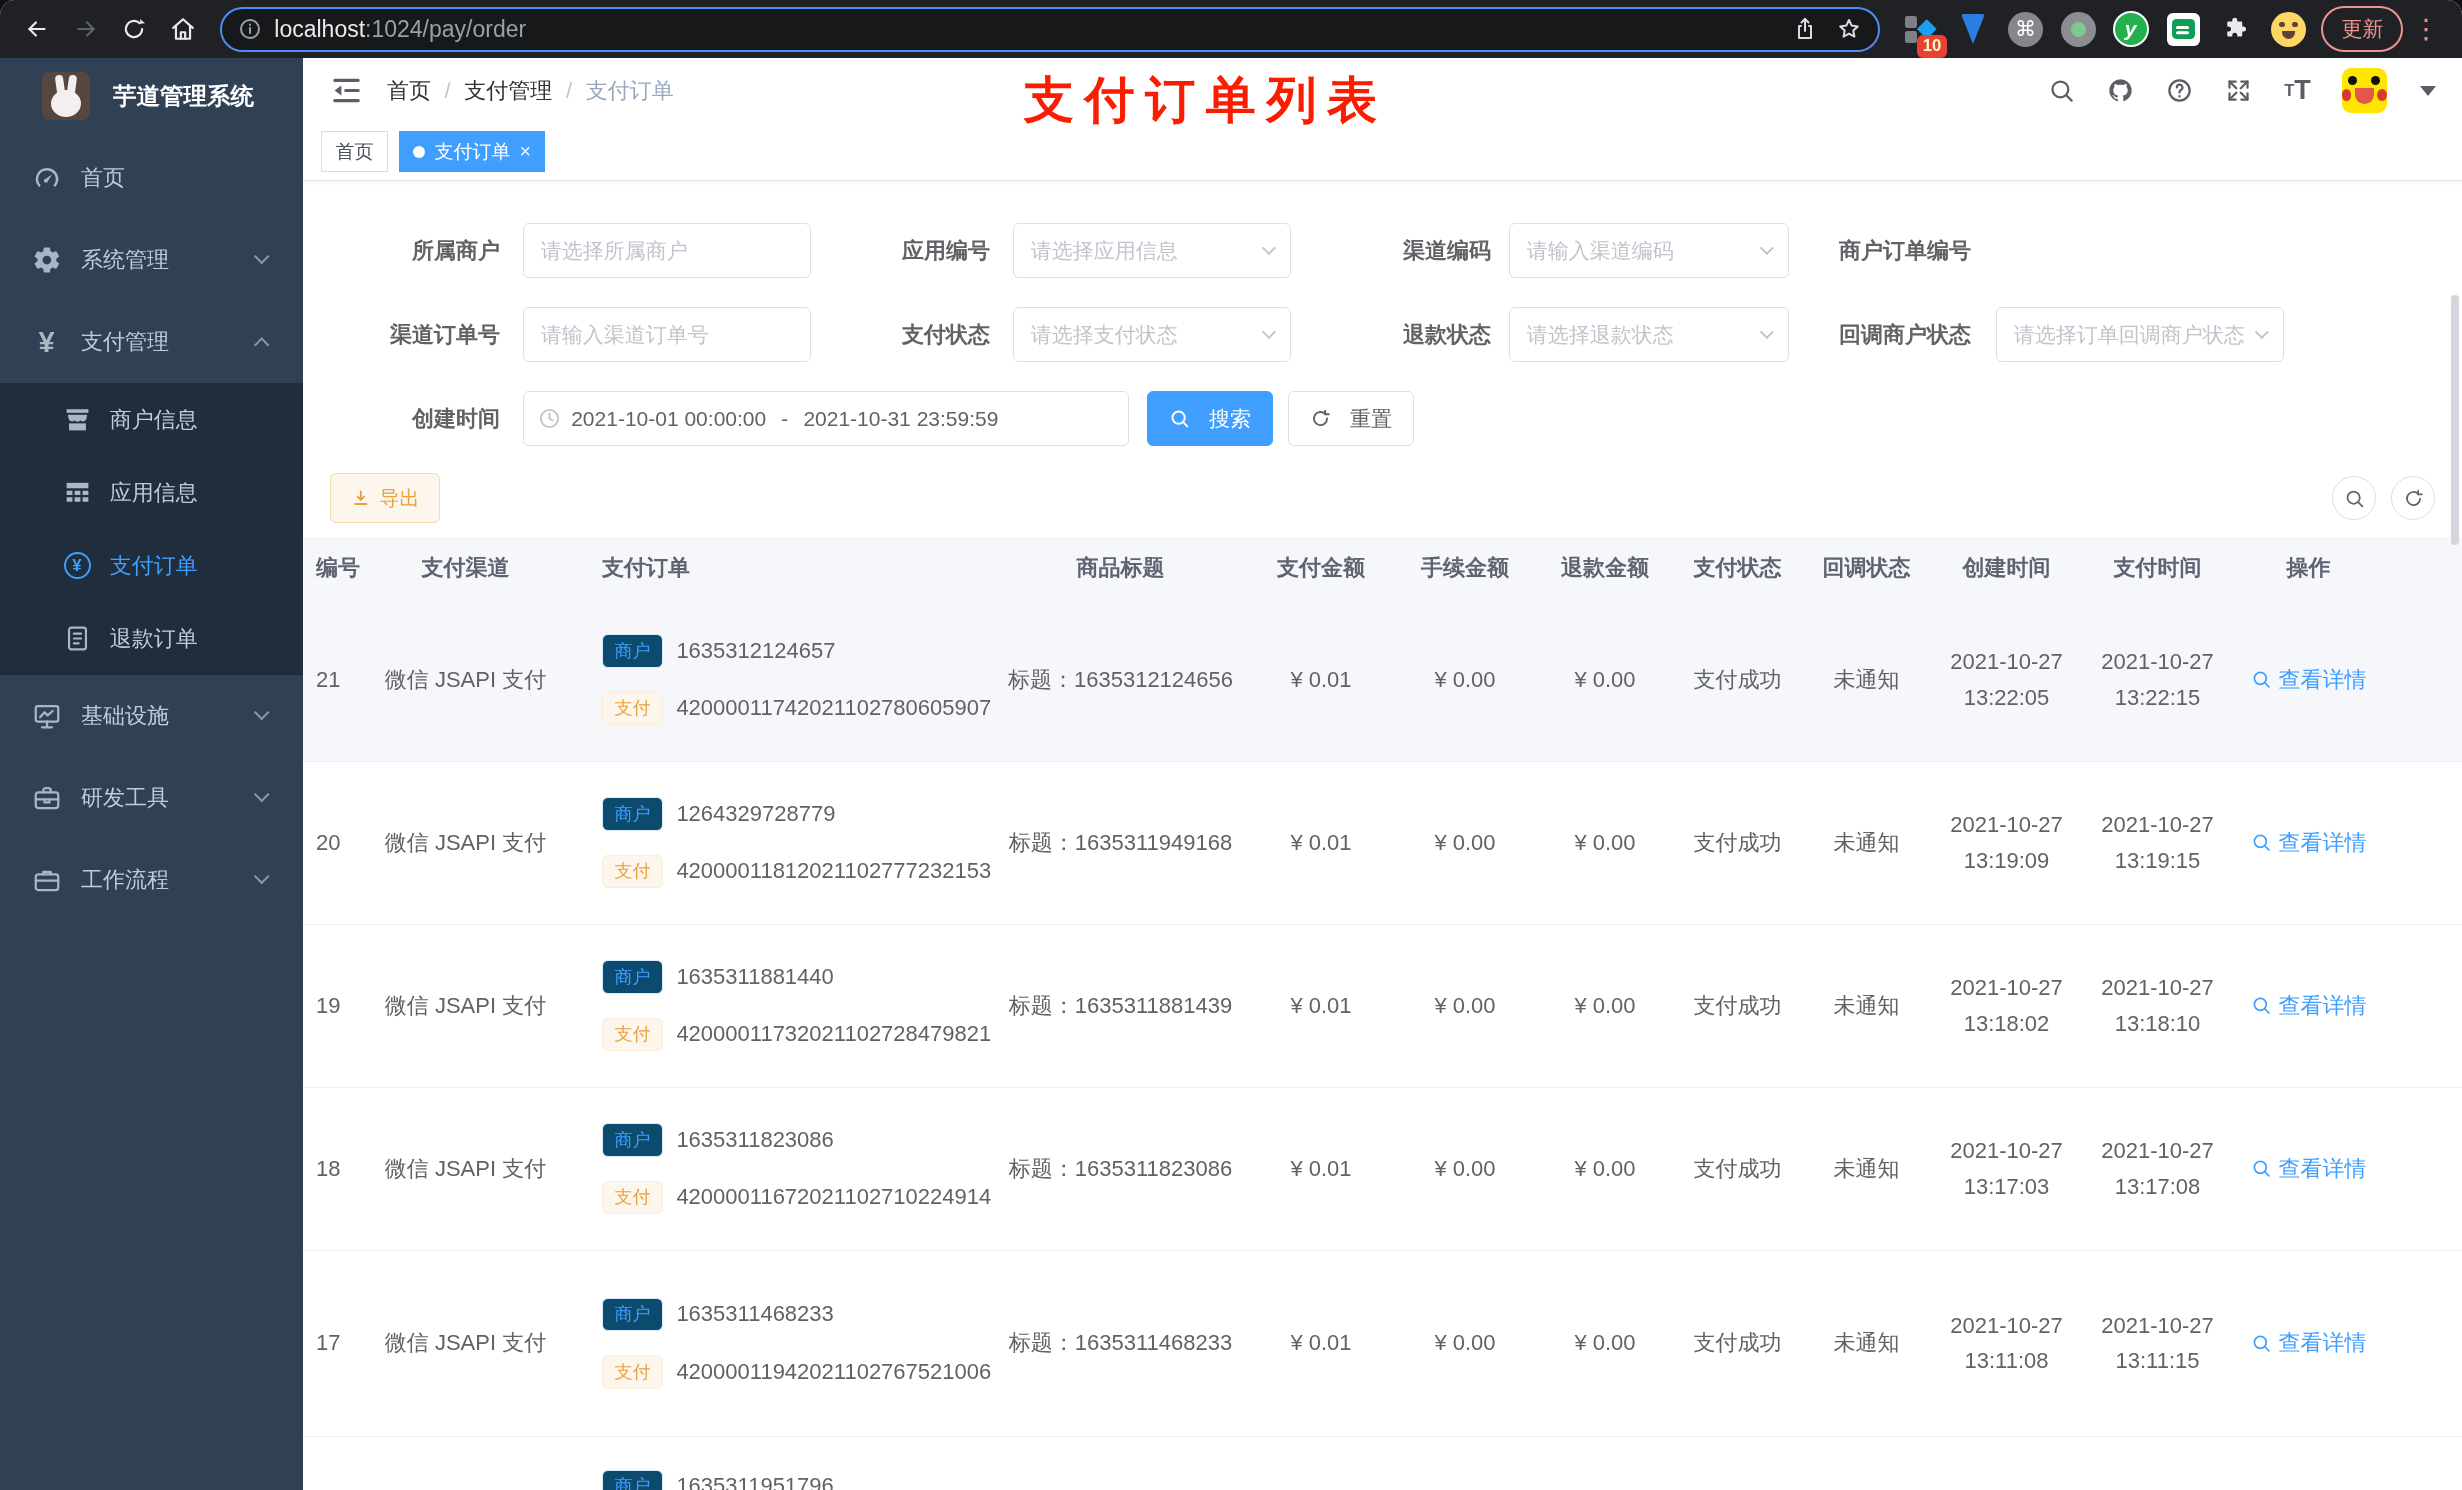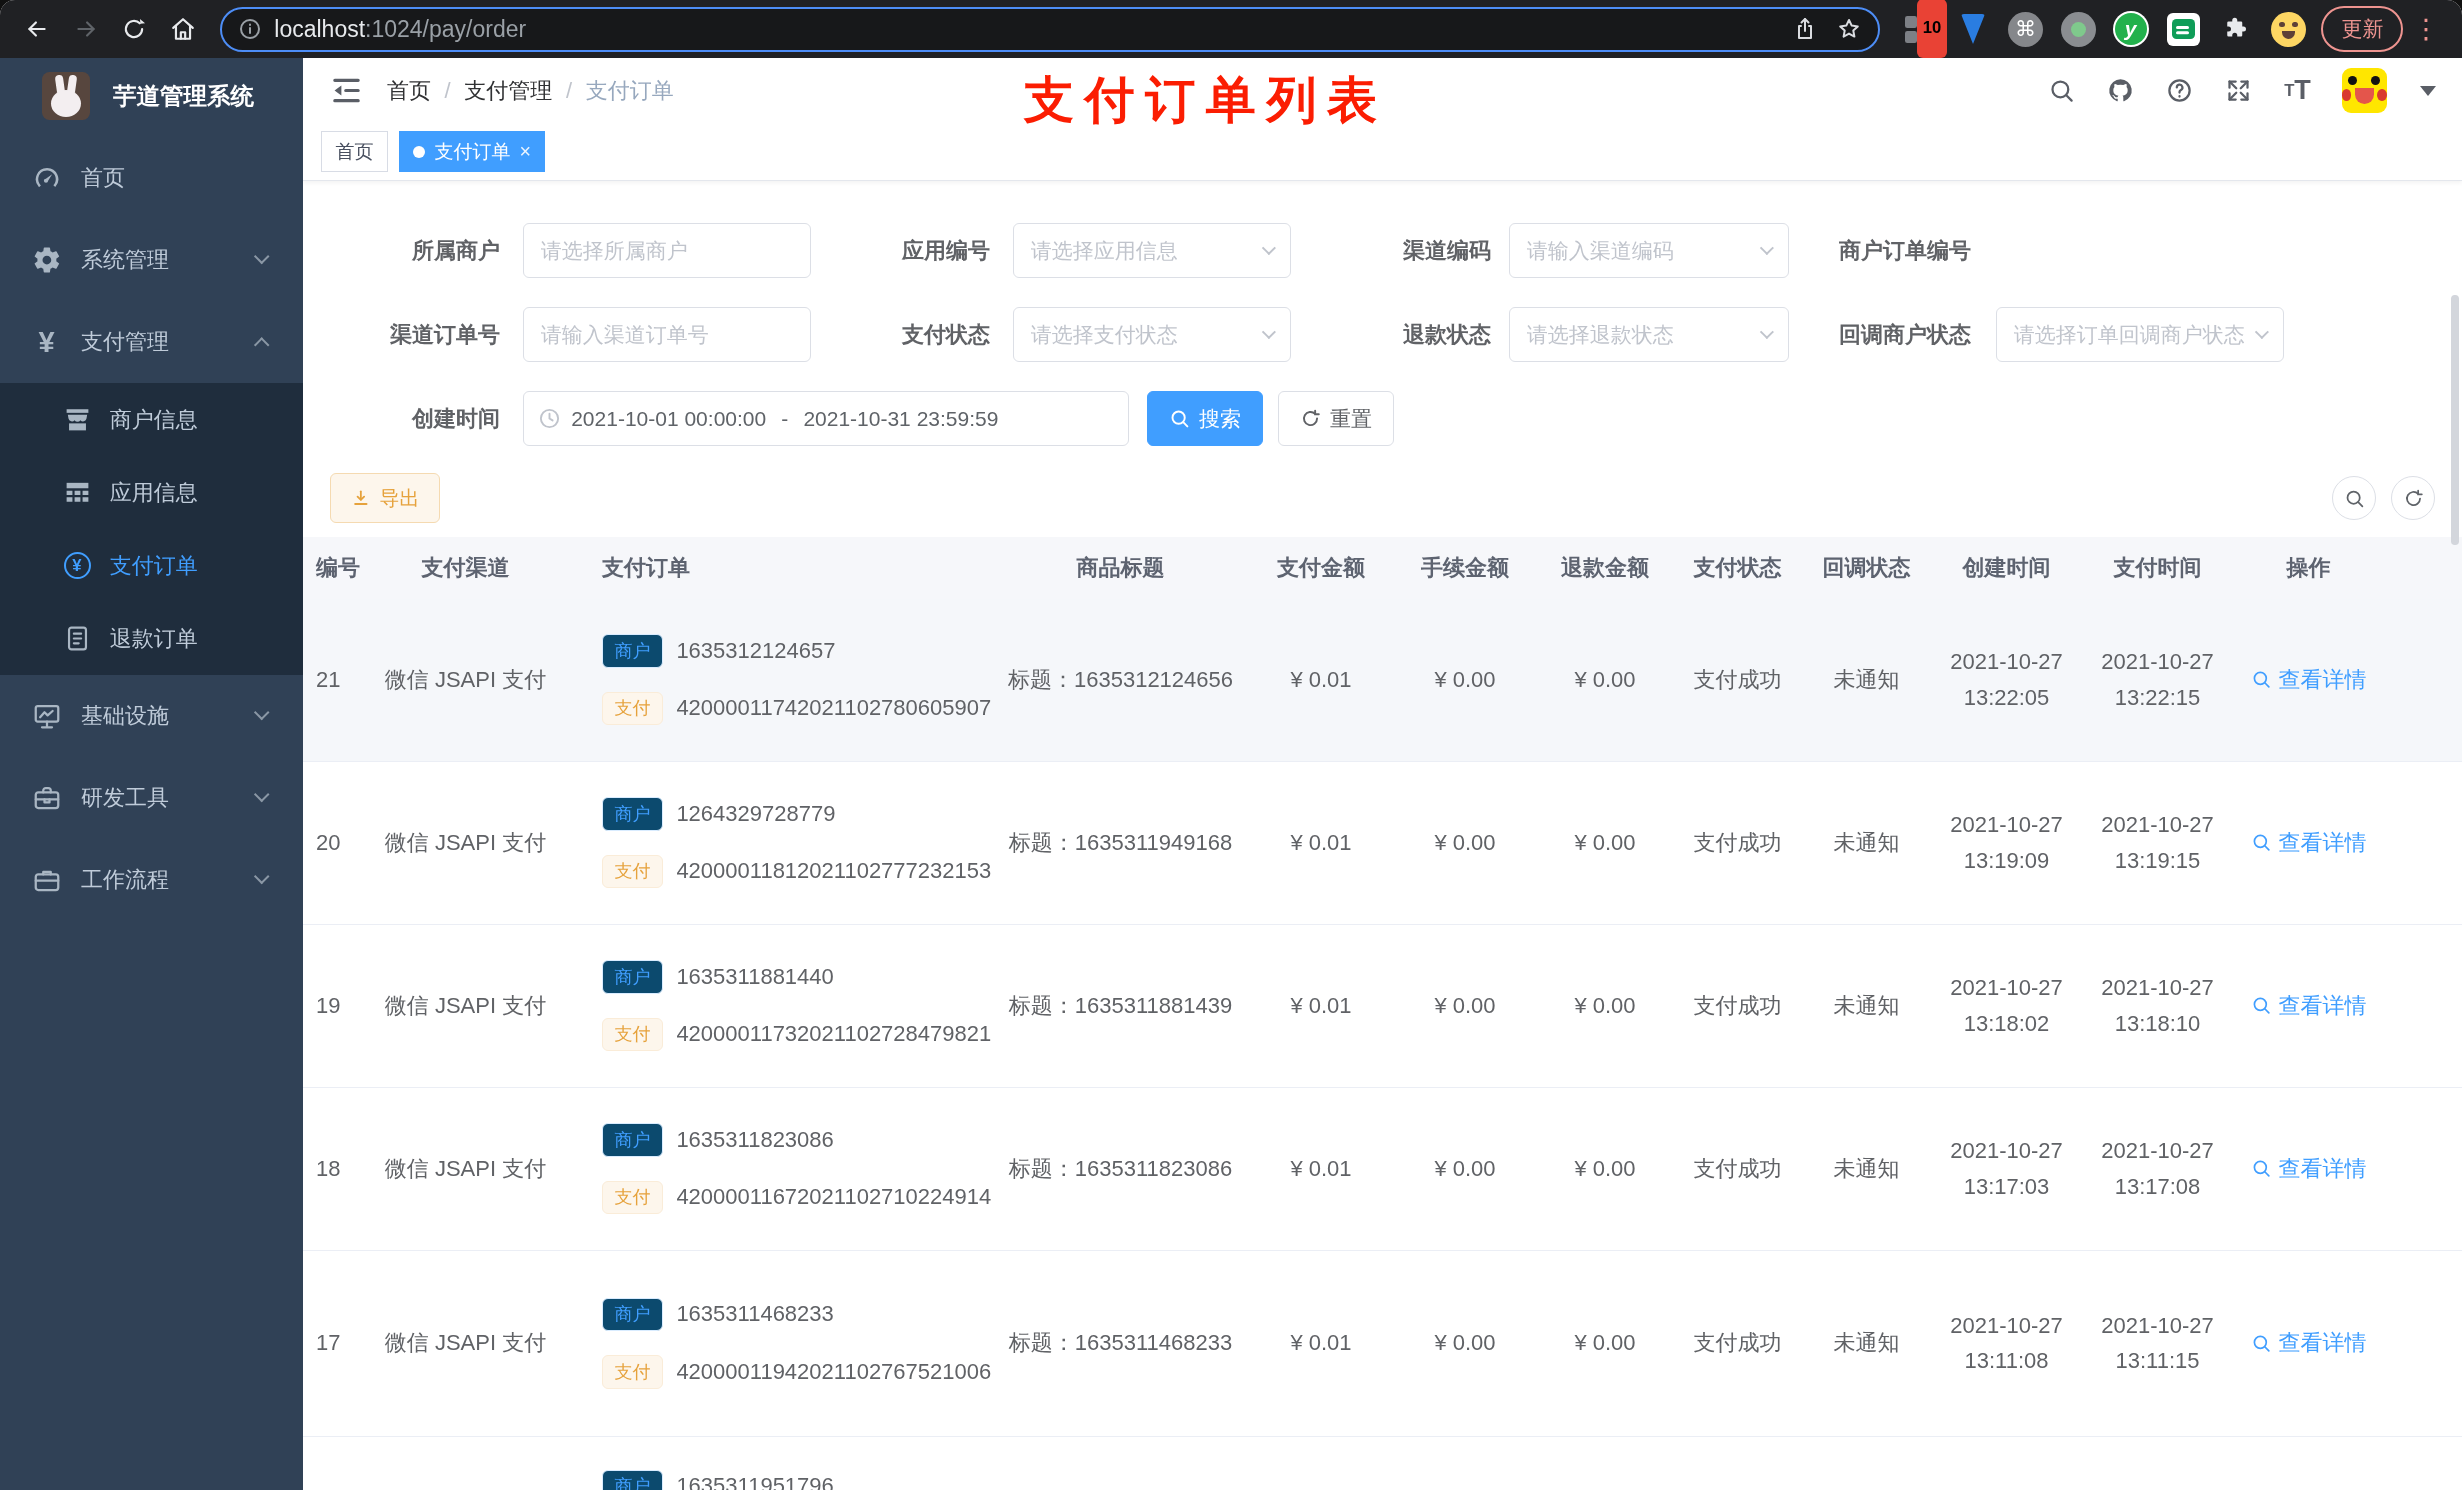--- a/index.html
+++ b/index.html
@@ -17,21 +17,21 @@
   .url-host { color:#e8eaed; white-space:nowrap; }
   .url-rest { color:#9aa0a6; white-space:nowrap; }
   .urlbar .right { margin-left:auto; display:flex; gap:19.7px; color:#dadce0; }
   .urlbar .right svg { width:24px; height:24px; }
   .exts { display:flex; align-items:center; gap:13.6px; margin:0 6px; }
   .ext { width:39px; height:39px; position:relative; display:flex; align-items:center; justify-content:center; flex:none; }
   .ext-squares { position:relative; width:30px; height:30px; }
   .ext-squares i { position:absolute; width:12px; height:12px; background:#7d8086; border-radius:2.3px; left:0; }
   .ext-squares i.s1{ top:1.5px; } .ext-squares i.s2{ bottom:1.5px; }
   .ext-squares b { position:absolute; right:1.5px; top:7.6px; width:13.6px; height:13.6px; background:#19a0f0; transform:rotate(45deg); }
-  .badge { position:absolute; right:-7.6px; bottom:-9px; background:#e94235; color:#000000; font-size:16.7px; line-height:1; padding:21px 6px; border-radius:6px; font-weight:bold; }
+  .badge { position:absolute; right:-7.6px; bottom:-9px; background:#e94235; color:#fef9c3; font-size:16.7px; line-height:1; padding:3px 6px; border-radius:6px; font-weight:bold; }
   .gem { width:0; height:0; border-left:12px solid transparent; border-right:12px solid transparent; border-top:30px solid #2a7de1; border-radius:3px; }
   .circ { border-radius:50%; display:flex; align-items:center; justify-content:center; }
   .cmd { width:35px; height:35px; background:#85878b; color:#fff; font-size:21px; }
   .graygreen { width:35px; height:35px; background:#8a8d91; }
   .graygreen i { width:15px; height:15px; border-radius:50%; background:#7fc98c; }
   .ycirc { width:36px; height:36px; background:#fff; }
   .ycirc i { width:32px; height:32px; border-radius:50%; background:#22b14c; color:#fff; font-size:21px; font-weight:bold; display:flex; align-items:center; justify-content:center; }
   .chat { width:33px; height:33px; background:#fff; border-radius:6px; display:flex; align-items:center; justify-content:center; }
   .chat i { width:23px; height:19.7px; background:#0f9d58; border-radius:4.5px; position:relative; }
   .chat i:after { content:""; position:absolute; left:3.8px; top:6.8px; width:13.6px; height:3px; background:#fff; border-radius:1.5px; box-shadow:0 5.3px 0 #fff; }
@@ -100,21 +100,21 @@
   .lbl { text-align:right; font-size:22px; color:#606266; font-weight:600; white-space:nowrap; }
   .ctl { height:55px; border:1.5px solid #dcdfe6; border-radius:6px; background:#fff; display:flex; align-items:center; padding:0 16.7px; font-size:21px; cursor:text; }
   .ctl .ph { color:#c0c4cc; white-space:nowrap; overflow:hidden; }
   .ctl .chevd { margin-left:auto; width:9.8px; height:9.8px; border-right:2.3px solid #c0c4cc; border-bottom:2.3px solid #c0c4cc; transform:rotate(45deg); margin-top:-4.5px; flex:none; }
   .frow3 { display:flex; align-items:center; margin-bottom:0; }
   .frow3 .lbl { width:197px; }
   .datebox { width:606px; margin-left:23px; height:55px; border:1.5px solid #dcdfe6; border-radius:6px; display:flex; align-items:center; padding:0 13.6px; font-size:21px; color:#5f6368; gap:10.6px; cursor:text; }
   .datebox svg { width:23px; height:23px; color:#c0c4cc; flex:none; }
   .datebox .dsep { color:#5f6368; padding:0 4.5px; }
   .datebox span { white-space:nowrap; overflow:hidden; }
-  .btn { height:55px; border-radius:6px; font-size:21px; display:flex; align-items:center; justify-content:center; gap:9px; padding:0 21px; cursor:pointer; white-space:nowrap; }
+  .btn { height:55px; border-radius:6px; font-size:21px; display:flex; align-items:center; justify-content:center; gap:19px; padding:0 21px; cursor:pointer; white-space:nowrap; }
   .btn svg { width:21px; height:21px; }
   .btn-primary { background:#409eff; color:#fff; border:1.5px solid #409eff; margin-left:18px; }
   .btn-plain { background:#fff; color:#606266; border:1.5px solid #dcdfe6; margin-left:15px; }
   .action-row { display:flex; align-items:center; margin:27px 27px 0 27px; }
   .btn-export { height:50px; border-radius:6px; font-size:20px; color:#e6a23c; background:#fdf6ec; border:1.5px solid #f5dab1; display:flex; align-items:center; gap:9px; padding:0 19.7px; cursor:pointer; }
   .btn-export svg { width:19.7px; height:19.7px; }
   .round-group { margin-left:auto; display:flex; gap:15px; }
   .rbtn { width:44px; height:44px; border-radius:50%; border:1.5px solid #dcdfe6; background:#fff; color:#5f6368; display:flex; align-items:center; justify-content:center; cursor:pointer; }
   .rbtn svg { width:21px; height:21px; }
 

